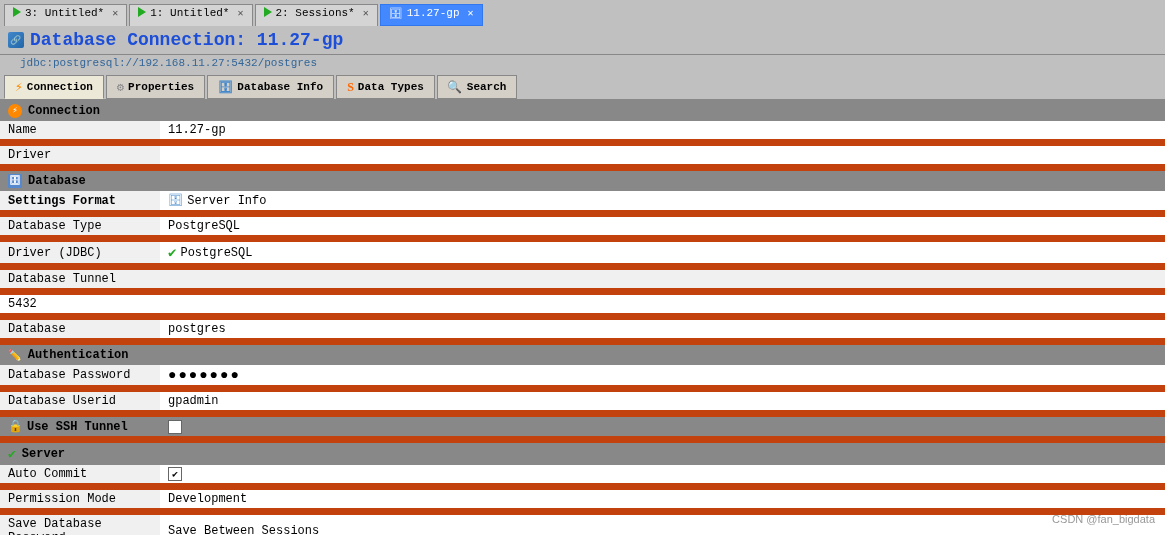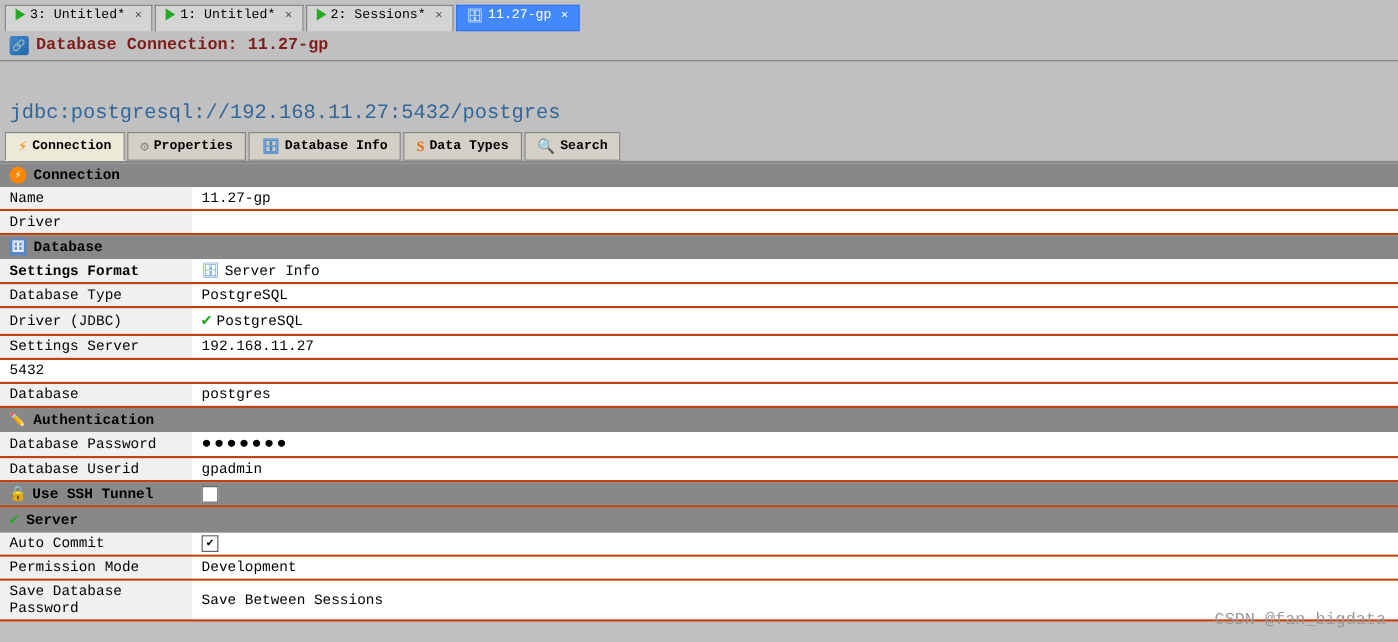--- a/index.html
+++ b/index.html
@@ -54,29 +54,28 @@
       border-bottom: 1px solid #888;
     }
     .window-header-icon {
       width: 16px; height: 16px;
       background: linear-gradient(135deg, #4488cc, #2266aa);
       border-radius: 2px;
       display: inline-flex; align-items: center; justify-content: center;
       font-size: 9px; color: white;
     }
     .window-title {
-      font-size: 14px;
-      font-weight: bold;
-      color: #7f1d1d;
+      font-size: 18px;
+      font-weight: bold;
+      color: #1d4ed8;
     }
     .window-subtitle {
-      font-size: 17px;
+      font-size: 11px;
       color: #336699;
-      padding: 2px 8px 4px;
-      margin-top: 32px;
+      padding: 2px 20px 4px;
     }
 
     
     .nav-tabs {
       display: flex;
       background: #c0c0c0;
       padding: 2px 4px 0;
       gap: 2px;
       border-bottom: 2px solid #888;
     }
@@ -111,21 +110,21 @@
       font-weight: bold;
       font-size: 12px;
       display: flex;
       align-items: center;
       gap: 6px;
     }
 
     
     .prop-row {
       display: flex;
-      border-bottom: 2px solid #c2410c;
+      border-bottom: 7px solid #c2410c;
       min-height: 20px;
     }
     .prop-label {
       width: 160px;
       min-width: 160px;
       padding: 2px 8px;
       color: #000;
       font-size: 12px;
       background: #f0f0f0;
       display: flex;
@@ -196,22 +195,22 @@
       font-size: 14px;
       letter-spacing: 2px;
     }
 
     
     .watermark {
       position: absolute;
       bottom: 10px;
       right: 10px;
       color: #999;
-      font-size: 14px;
-      font-family: Liberation Mono, monospace;
+      font-size: 11px;
+      font-family: Liberation Sans, sans-serif;
     }
 
     
     .icon-play-green {
       display: inline-block;
       width: 0; height: 0;
       border-top: 5px solid transparent;
       border-bottom: 5px solid transparent;
       border-left: 8px solid #22aa22;
     }
@@ -357,22 +356,21 @@
       <div class="prop-value">PostgreSQL</div>
     </div>
     <div class="prop-row">
       <div class="prop-label">Driver (JDBC)</div>
       <div class="prop-value">
         <span class="green-check">✔</span>
         <span>PostgreSQL</span>
       </div>
     </div>
     <div class="prop-row">
-      <div class="prop-label">Settings Server</div>
-      <div class="prop-value">192.168.11.27</div>
+      <div class="prop-label">Database Tunnel</div>
     </div>
     <div class="prop-row">
       <div class="prop-value">5432</div>
     </div>
     <div class="prop-row">
       <div class="prop-label">Database</div>
       <div class="prop-value">postgres</div>
     </div>
 
     <div class="section-header">

